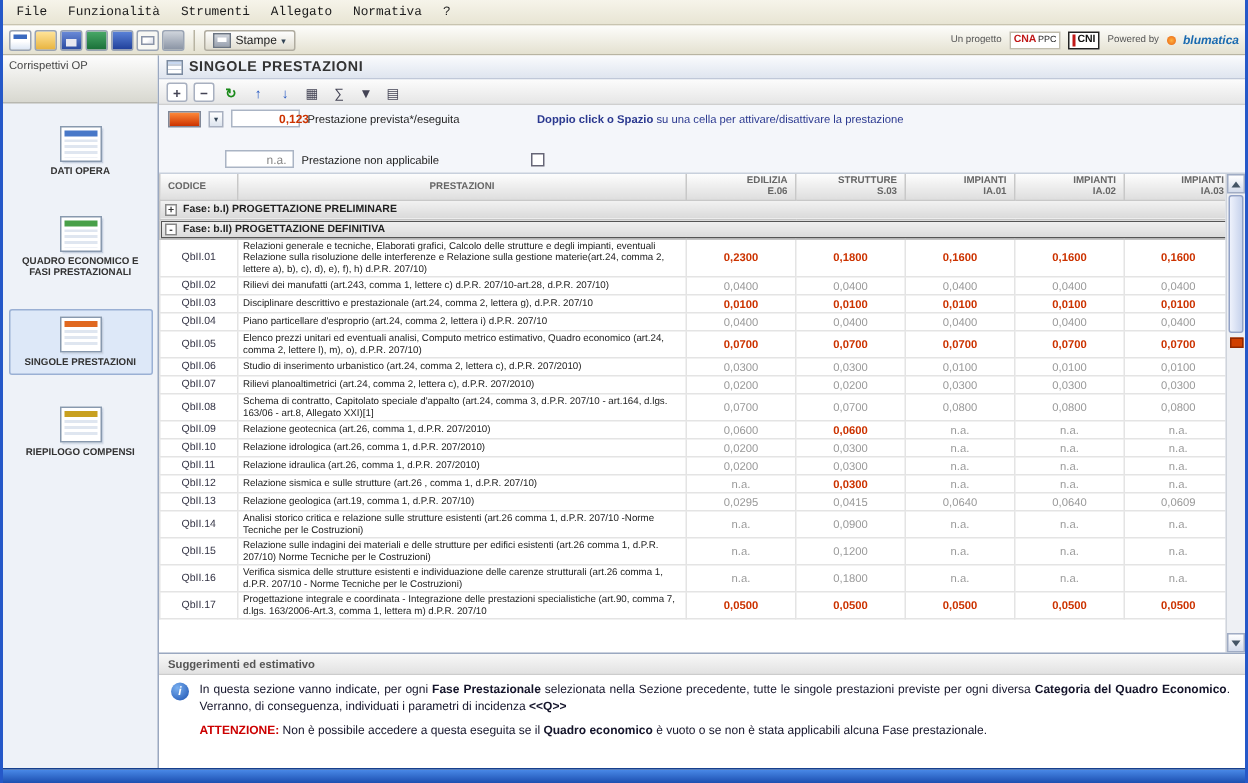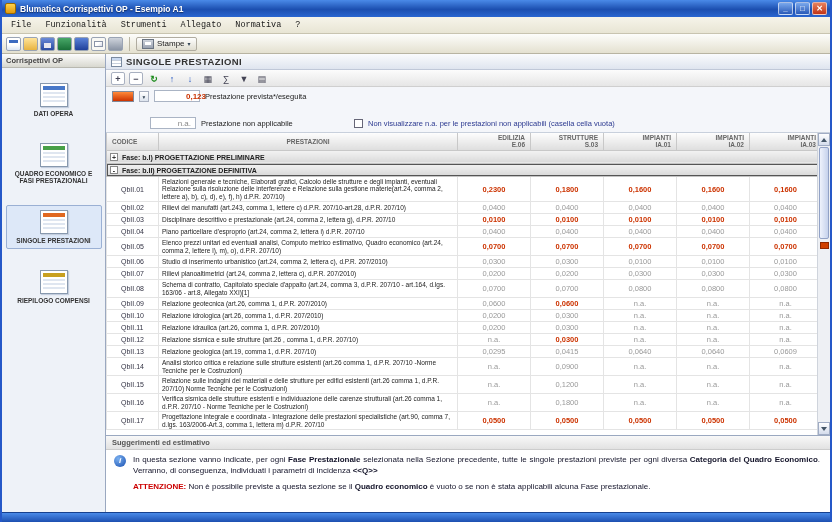--- a/index.html
+++ b/index.html
@@ -43,21 +43,21 @@
   .ppc-text { color:#222; font-size:6px; }
   .cni-box { display:flex; align-items:center; border:1px solid #222; background:#fff; height:12px; padding:0 2px; gap:1px; }
   .cni-bar { width:2px; height:8px; background:#c01818; }
   .cni-text { font-weight:bold; font-size:7px; color:#111; }
   .brand-dot { width:6px; height:6px; border-radius:50%; background:radial-gradient(#ffb040,#e86010); }
   .brand-text { color:#1a6ab0; font-weight:bold; font-style:italic; font-size:8px; }
 
   
   .body { flex:1; display:flex; min-height:0; }
   .sidebar { width:104px; flex:none; background:#eef2f8; border-right:1px solid #9aa8c0; display:flex; flex-direction:column; }
-  .sidebar-header { height:14px; flex:none; background:linear-gradient(#fdfdfd,#d8d8d0); border-bottom:1px solid #b8b8b0; font-size:7.5px; font-weight:bold; color:#444; padding:2px 4px; }
+  .sidebar-header { height:32px; flex:none; background:linear-gradient(#fdfdfd,#d8d8d0); border-bottom:1px solid #b8b8b0; font-size:7.5px; font-weight:normal; color:#444; padding:2px 4px; }
   .sidebar-items { flex:1; padding:10px 3px; display:flex; flex-direction:column; gap:16px; align-items:center; }
   .sidebar-item { width:96px; text-align:center; font-size:6.5px; font-weight:bold; color:#333; display:flex; flex-direction:column; align-items:center; gap:3px; padding:4px 1px; border:1px solid transparent; cursor:default; }
   .sidebar-item.selected { background:#dde8f8; border:1px solid #9ab0d4; border-radius:2px; }
   .si-icon { width:28px; height:24px; background:#fff; border:1px solid #8899ae; position:relative; box-shadow:1px 1px 1px #c4cede; }
   .si-icon::before { content:""; position:absolute; left:2px; right:2px; top:2px; height:4px; background:#4878c8; }
   .si-icon::after { content:""; position:absolute; left:2px; right:2px; top:8px; bottom:2px; background:repeating-linear-gradient(to bottom,#dfe6f0 0,#dfe6f0 2px,#fff 2px,#fff 4px); }
   .si-1::before { background:#48a048; }
   .si-2::before { background:#e06820; }
   .si-3::before { background:#c8a020; }
 
@@ -129,29 +129,20 @@
   .sug-attention { margin-top:6px; }
 
   
   .statusbar { height:10px; flex:none; background:linear-gradient(#4a8ae8,#1c4fb0); border-top:1px solid #16408e; }
 </style>
 </head>
 <body>
 
 <div class="window" data-name="application-window">
 
-  <div class="titlebar" data-name="title-bar">
-    <span class="app-icon" data-name="app-icon"></span>
-    <span data-name="window-title">Blumatica Corrispettivi OP - Esempio A1</span>
-    <span class="win-buttons" data-name="window-buttons">
-      <span class="win-btn" data-name="minimize-icon">_</span>
-      <span class="win-btn" data-name="maximize-icon">□</span>
-      <span class="win-btn close" data-name="close-icon">✕</span>
-    </span>
-  </div>
 
   <div class="menubar" data-name="menu-bar">
       <span class="menu-item" data-name="menu-item-file">File</span>
       <span class="menu-item" data-name="menu-item-funzionalit">Funzionalità</span>
       <span class="menu-item" data-name="menu-item-strumenti">Strumenti</span>
       <span class="menu-item" data-name="menu-item-filmati">Allegato</span>
       <span class="menu-item" data-name="menu-item-normativa">Normativa</span>
       <span class="menu-item" data-name="menu-item-help">?</span>
     </div>
 
@@ -164,20 +155,34 @@
         <span class="tb-icon export-word-icon" data-name="export-word-icon"></span>
         <span class="tb-icon email-icon" data-name="email-icon"></span>
         <span class="tb-icon calculator-icon" data-name="calculator-icon"></span>
       </span>
     <span class="tb-sep" data-name="toolbar-separator"></span>
     <span class="stampe-btn" data-name="stampe-button">
       <span class="print-icon" data-name="print-icon"></span>
       <span data-name="stampe-label">Stampe</span>
       <span class="caret" data-name="caret-down-icon">▾</span>
     </span>
+    <span class="toolbar-right" data-name="toolbar-right">
+      <span data-name="un-progetto-label">Un progetto</span>
+      <span class="logo-box" data-name="cna-ppc-logo">
+        <span class="cna-text">CNA</span>
+        <span class="ppc-text">PPC</span>
+      </span>
+      <span class="cni-box" data-name="cni-logo">
+        <span class="cni-bar"></span>
+        <span class="cni-text">CNI</span>
+      </span>
+      <span data-name="powered-by-label">Powered by</span>
+      <span class="brand-dot" data-name="blumatica-logo-icon"></span>
+      <span class="brand-text" data-name="blumatica-brand">blumatica</span>
+    </span>
   </div>
 
   <div class="body" data-name="window-body">
 
     <div class="sidebar" data-name="sidebar">
       <div class="sidebar-header" data-name="sidebar-title">Corrispettivi OP</div>
       <div class="sidebar-items" data-name="sidebar-items">
           <div class="sidebar-item" data-name="sidebar-item-dati-opera">
             <span class="si-icon si-0" data-name="dati-opera-icon"></span>
             <span class="si-label" data-name="sidebar-item-label">DATI OPERA</span>
@@ -214,27 +219,27 @@
           <span class="pt-icon" data-name="filter-icon">▼</span>
           <span class="pt-icon" data-name="print-grid-icon">▤</span>
         </div>
 
       <div class="legend" data-name="legend">
         <div class="legend-row" data-name="legend-row-prevista">
           <span class="swatch orange" data-name="color-swatch-prevista"></span>
           <span class="swatch-drop" data-name="swatch-dropdown-icon">▾</span>
           <span class="legend-value active" data-name="legend-sample-prevista">0,123</span>
           <span class="legend-label" data-name="legend-label-prevista">Prestazione prevista*/eseguita</span>
+          <span class="legend-hint" data-name="legend-hint-prevista"><b>Doppio click o Spazio</b><span> su una cella per attivare/disattivare la prestazione</span></span>
         </div>
         <div class="legend-row" data-name="legend-row-non-applicabile">
           <span class="swatch-spacer" data-name="legend-spacer"></span>
           <span class="legend-value na" data-name="legend-sample-na">n.a.</span>
           <span class="legend-label" data-name="legend-label-na">Prestazione non applicabile</span>
           <span class="cb" data-name="hide-na-checkbox"></span>
-          <span class="cb-label" data-name="hide-na-checkbox-label">Non visualizzare n.a. per le prestazioni non applicabili (casella cella vuota)</span>
         </div>
       </div>
 
       <div class="table-area" data-name="prestazioni-grid-area">
         <div class="table-scroll" data-name="grid-viewport">
           <table class="grid" data-name="prestazioni-table">
             <colgroup>
               <col style="width:52px">
                 <col style="width:299px">
                 <col style="width:73px">
@@ -449,21 +454,21 @@
             </div>
         </div>
       </div>
 
       <div class="suggestions" data-name="suggestions-panel">
         <div class="sug-header" data-name="suggestions-title">Suggerimenti ed estimativo</div>
         <div class="sug-body" data-name="suggestions-body">
           <span class="info-icon" data-name="info-icon">i</span>
           <div data-name="suggestions-text">
             <div class="sug-text" data-name="suggestions-paragraph"><span>In questa sezione vanno indicate, per ogni </span><b>Fase Prestazionale</b><span> selezionata nella Sezione precedente, tutte le singole prestazioni previste per ogni diversa </span><b>Categoria del Quadro Economico</b><span>. Verranno, di conseguenza, individuati i parametri di incidenza </span><b>&lt;&lt;Q&gt;&gt;</b></div>
-            <div class="sug-text sug-attention" data-name="suggestions-attention"><b style="color: rgb(204, 0, 0);">ATTENZIONE:</b><span> Non è possibile previste a questa sezione se il </span><b>Quadro economico</b><span> è vuoto o se non è stata applicabili alcuna </span><span>Fase prestazionale</span><span>.</span></div>
+            <div class="sug-text sug-attention" data-name="suggestions-attention"><b style="color: rgb(204, 0, 0);">ATTENZIONE:</b><span> Non è possibile accedere a questa eseguita se il </span><b>Quadro economico</b><span> è vuoto o se non è stata applicabili alcuna </span><span>Fase prestazionale</span><span>.</span></div>
           </div>
         </div>
       </div>
     </div>
   </div>
 
   <div class="statusbar" data-name="status-bar"></div>
 </div>
 
 </body></html>

